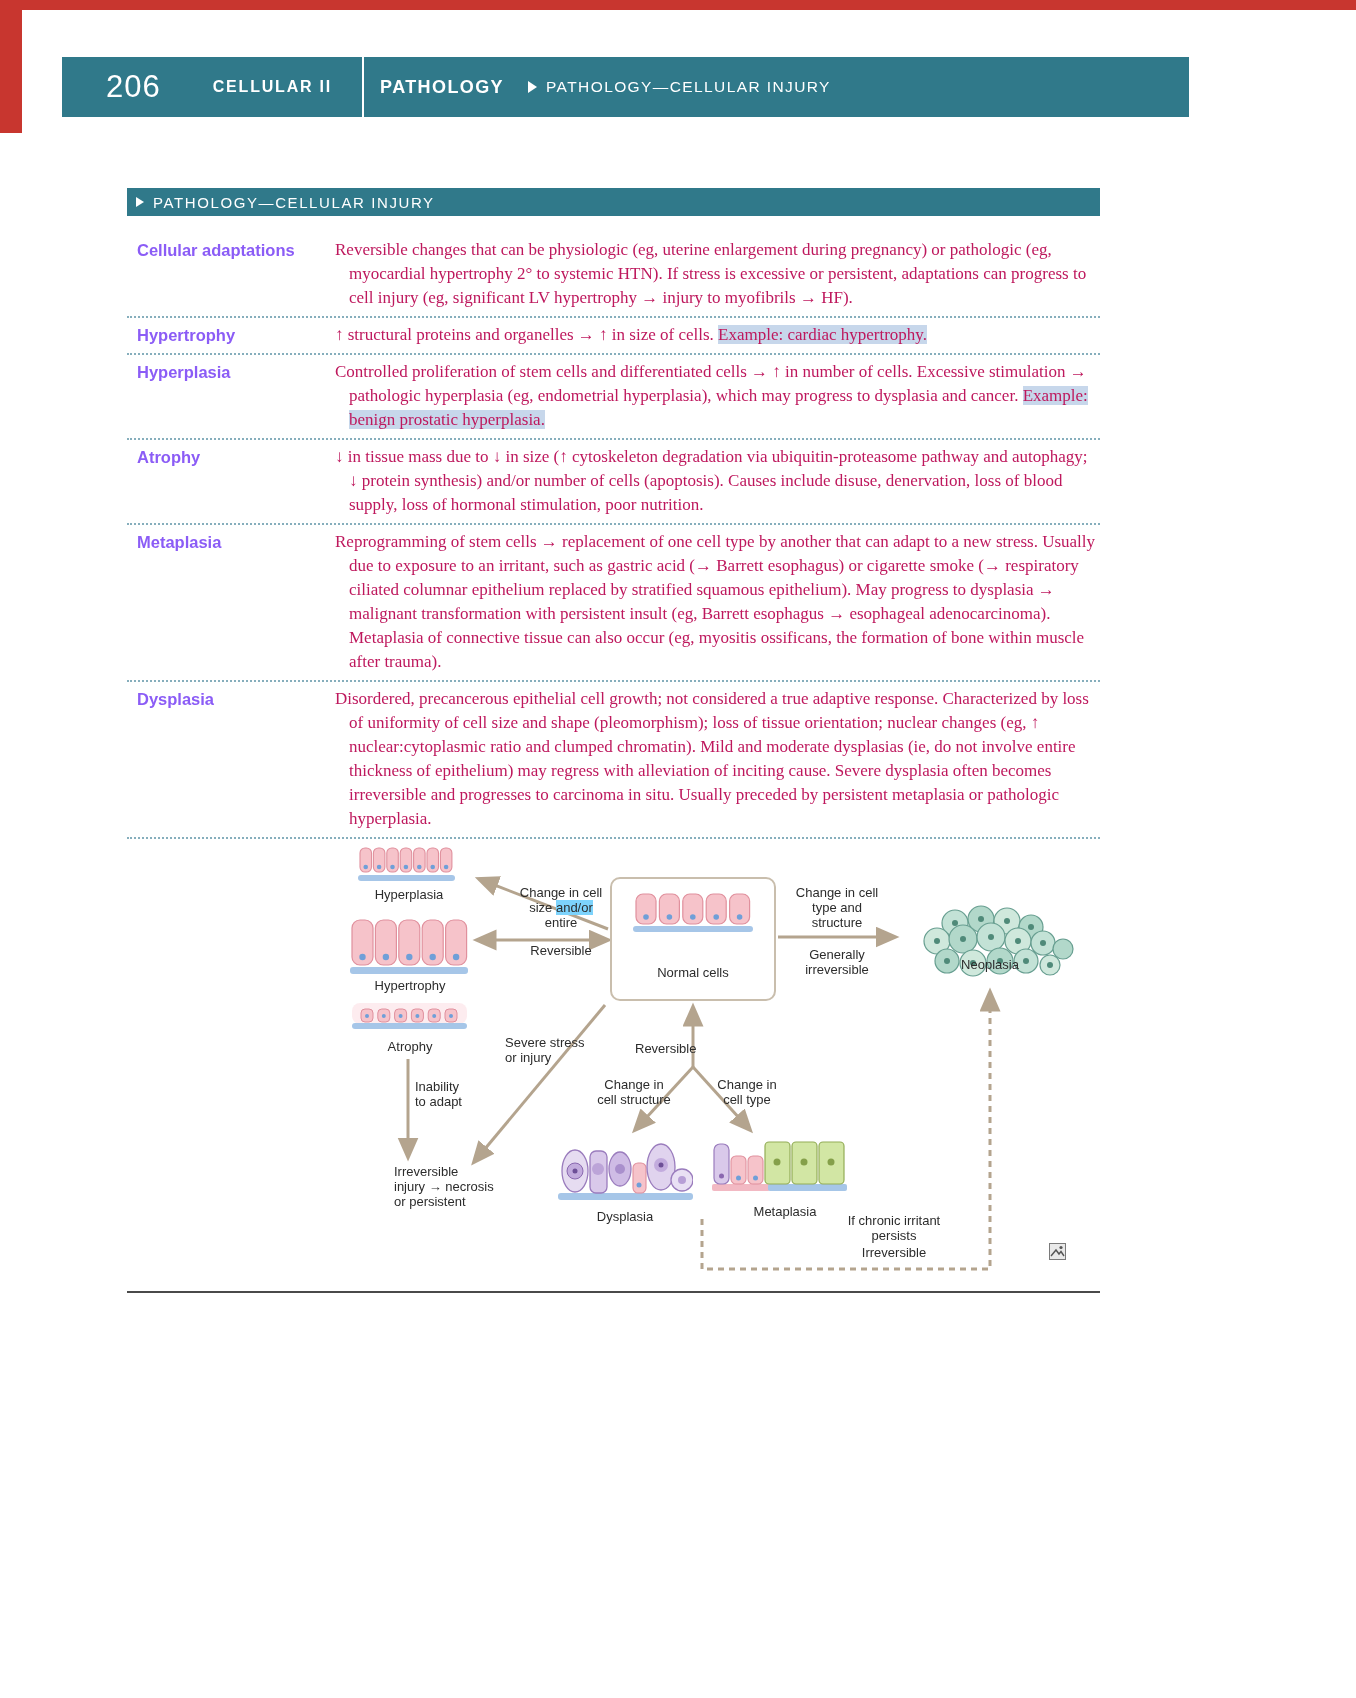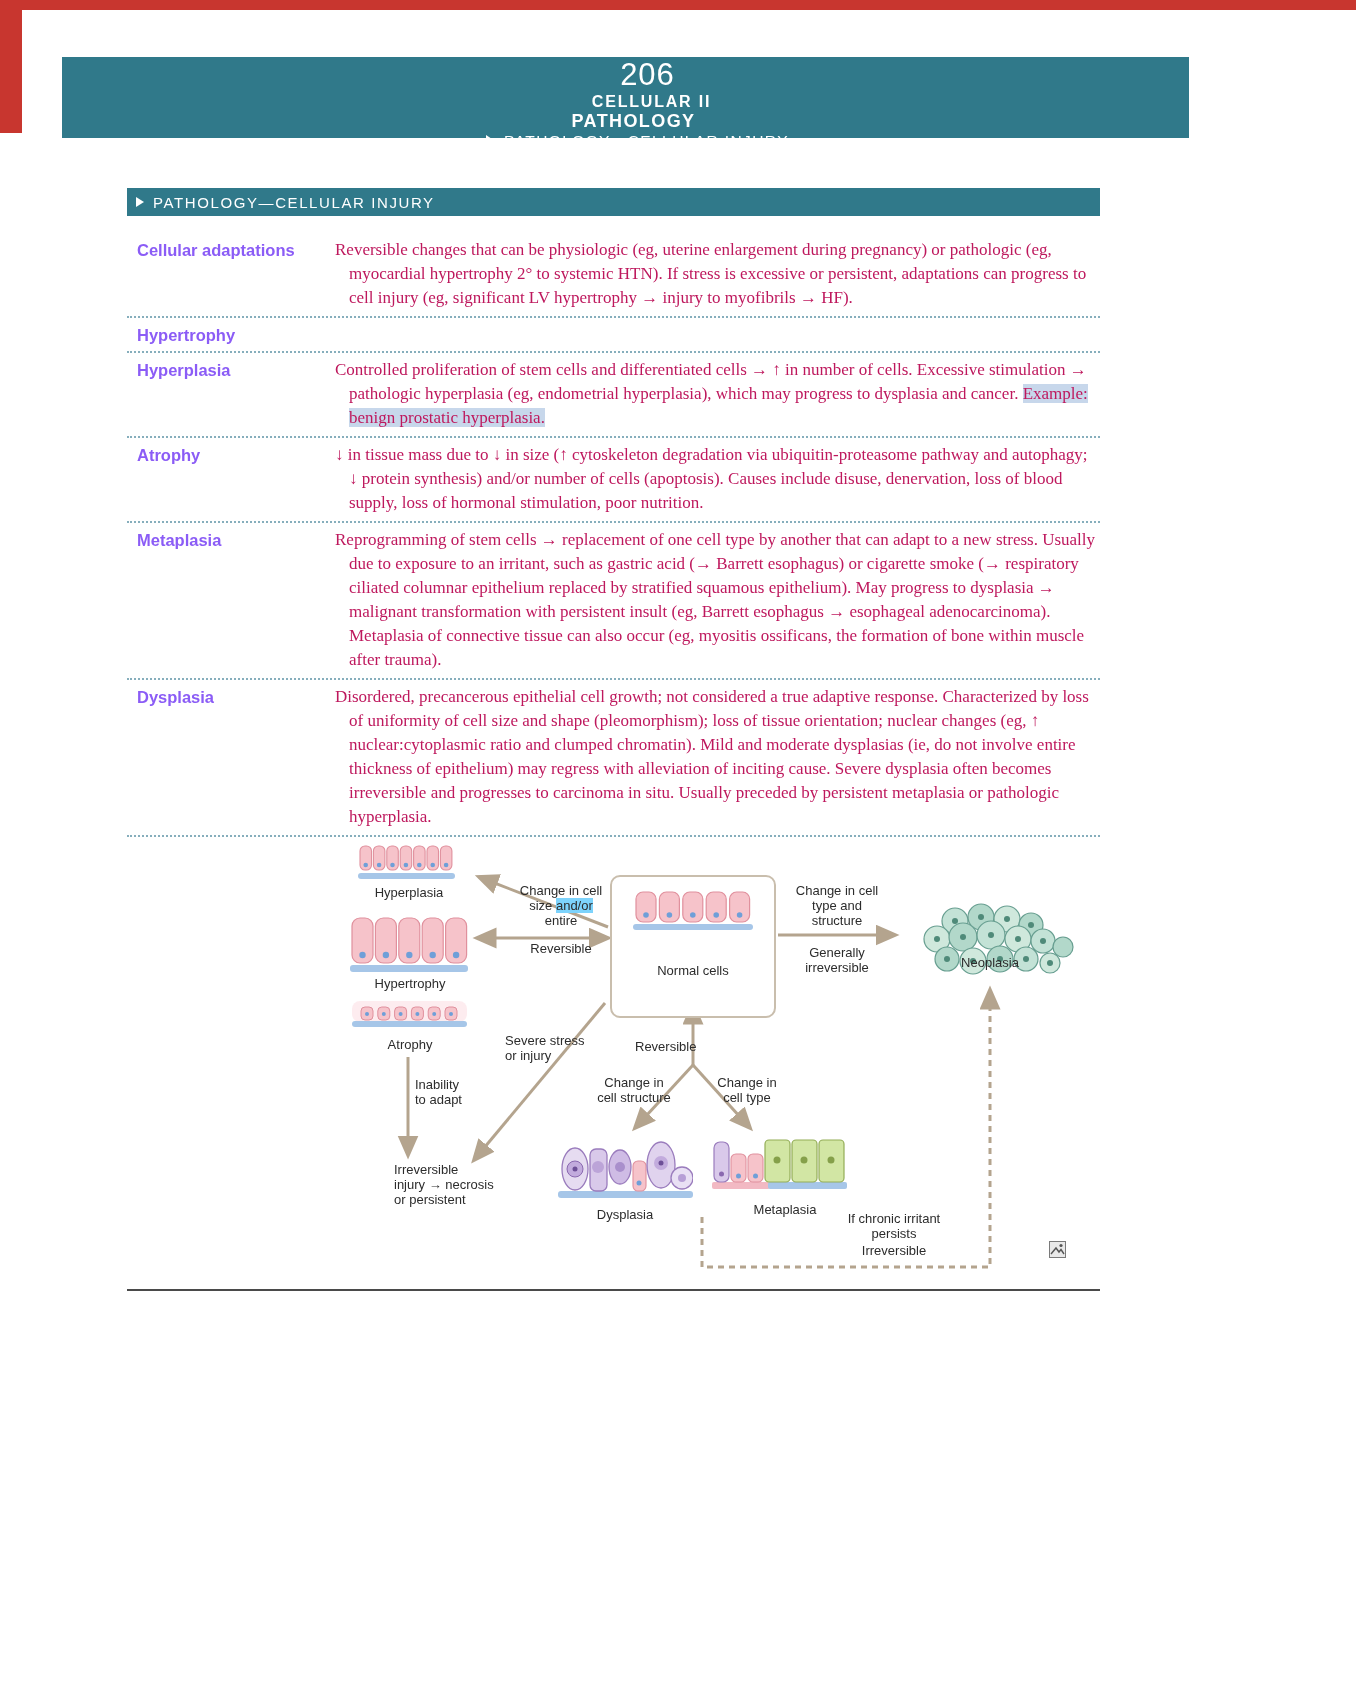--- a/index.html
+++ b/index.html
@@ -2,22 +2,22 @@
 <html><head>
 <meta charset="utf-8">
 <style>
   html,body{margin:0;padding:0;background:#fff;}
   .page{position:relative;width:1356px;height:1698px;background:#ffffff;overflow:hidden;
         font-family:"Liberation Serif",serif;color:#333;}
   .red-top{position:absolute;left:0;top:0;width:1356px;height:10px;background:#c8362f;}
   .red-corner{position:absolute;left:0;top:0;width:22px;height:133px;background:#c8362f;}
 
   
-  .hbar{position:absolute;left:62px;top:57px;width:1127px;height:81px;background:#30798a;color:#fff;
-        font-family:"Liberation Sans",sans-serif;display:flex;align-items:center;flex-direction:column;}
+  .hbar{position:absolute;left:62px;top:57px;width:1127px;height:60px;background:#30798a;color:#fff;
+        font-family:"Liberation Sans",sans-serif;display:flex;align-items:center;}
   .hnum{font-size:31px;font-weight:400;margin-left:44px;letter-spacing:1px;}
   .hsec{font-size:16px;font-weight:700;letter-spacing:1.8px;margin-left:52px;}
   .hdiv{width:2px;align-self:stretch;background:#ffffff;margin-left:30px;}
   .hchap{font-size:18px;font-weight:700;letter-spacing:1.4px;margin-left:16px;}
   .hsub{display:flex;align-items:center;gap:9px;margin-left:24px;font-size:15.5px;letter-spacing:1.4px;}
   .tri{width:0;height:0;border-left:9px solid #fff;border-top:6px solid transparent;border-bottom:6px solid transparent;display:inline-block;}
 
   
   .secbar{position:absolute;left:127px;top:188px;width:973px;height:28px;background:#30798a;color:#fff;
           font-family:"Liberation Sans",sans-serif;font-size:15px;letter-spacing:1.6px;
@@ -32,21 +32,21 @@
   .desc{flex:1;font-size:17px;line-height:24px;color:#be185d;padding-left:14px;text-indent:-14px;padding-right:4px;}
   .hl{background:#c7d7eb;}
   .hly{background:#7dd3fc;}
 
   
   .diagram{position:relative;height:452px;font-family:"Liberation Sans",sans-serif;color:#2c2c2c;}
   .dlabel{position:absolute;font-size:13px;line-height:15px;}
   .ctr{text-align:center;}
   .arrowsvg{position:absolute;left:0;top:0;}
   .cellsvg{position:absolute;}
-  .normalbox{position:absolute;left:483px;top:38px;width:166px;height:143px;border:2px solid #c9bead;
+  .normalbox{position:absolute;left:483px;top:38px;width:166px;height:124px;border:2px solid #c9bead;
              border-radius:10px;background:#fff;box-sizing:border-box;}
   .normalbox .nlabel{position:absolute;left:0;right:0;top:86px;text-align:center;font-size:13px;}
   .crediticon{position:absolute;left:922px;top:404px;width:17px;height:17px;}
   .bottomrule{border-top:2px solid #4a4a4a;height:0;}
 </style>
 </head>
 <body>
 
 <div class="page">
   <div class="red-top"></div>
@@ -72,20 +72,23 @@
 
     <div class="trow">
       <div class="term">Cellular adaptations</div>
       <div class="desc">
         <span>Reversible changes that can be physiologic (eg, uterine enlargement during pregnancy) or pathologic (eg, myocardial hypertrophy 2° to systemic HTN). If stress is excessive or persistent, adaptations can progress to cell injury (eg, significant LV hypertrophy → injury to myofibrils → HF).</span>
       </div>
     </div>
 
     <div class="trow">
       <div class="term">Hypertrophy</div>
+      <div class="desc">
+        <span>↑ structural proteins and organelles → ↑ in size of cells. </span><span class="hl">Example: cardiac hypertrophy.</span>
+      </div>
     </div>
 
     <div class="trow">
       <div class="term">Hyperplasia</div>
       <div class="desc">
         <span>Controlled proliferation of stem cells and differentiated cells → ↑ in number of cells. Excessive stimulation → pathologic hyperplasia (eg, endometrial hyperplasia), which may progress to dysplasia and cancer. </span><span class="hl">Example: benign prostatic hyperplasia.</span>
       </div>
     </div>
 
     <div class="trow">

